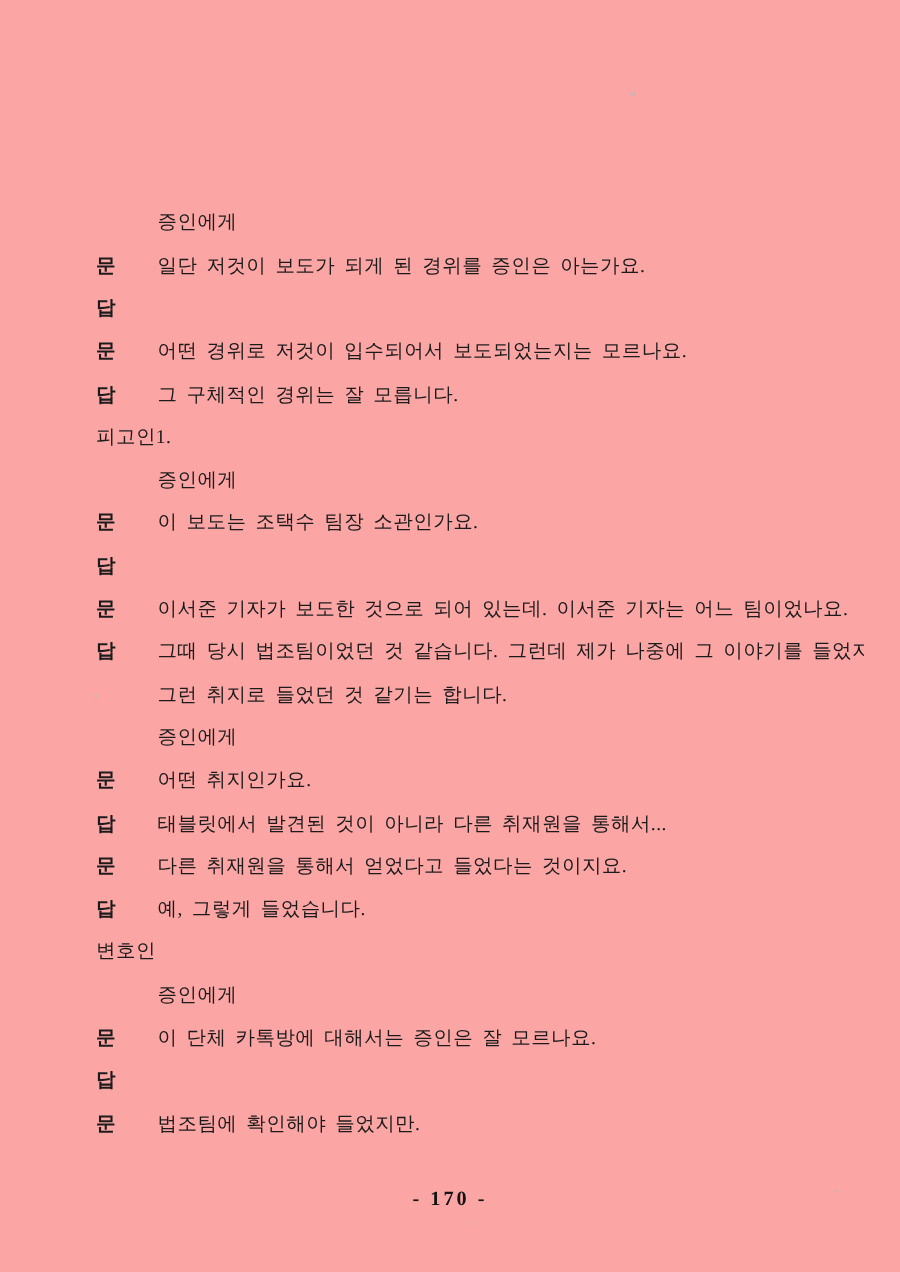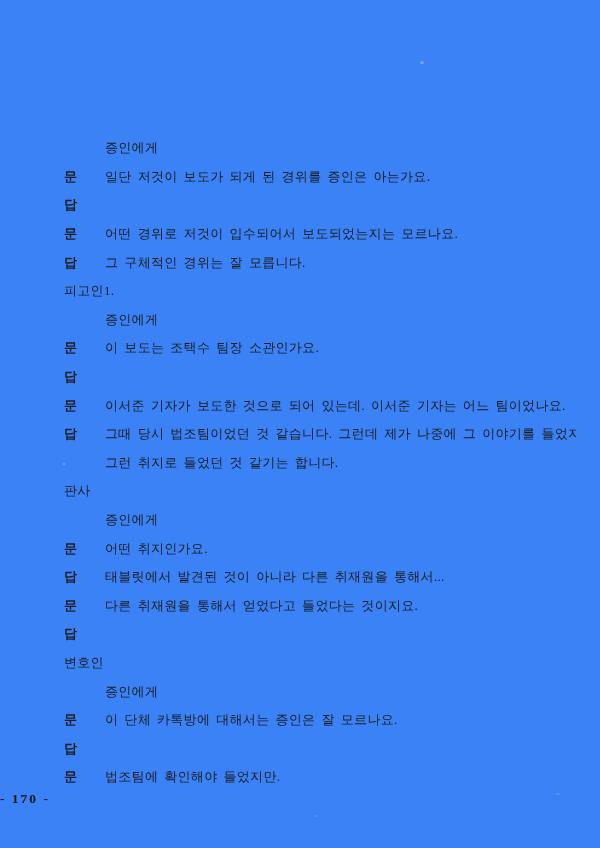--- a/index.html
+++ b/index.html
@@ -5,21 +5,21 @@
   html, body {
     margin: 0;
     padding: 0;
     background: #e8e8e8;
   }
   .page {
     position: relative;
     width: 600px;
     height: 848px;
     margin: 0 auto;
-    background: #3b82f6;
+    background: #fca5a5;
     overflow: hidden;
     font-family: "Liberation Serif", "DejaVu Serif", serif;
     color: #1b1b1b;
   }
   .content {
     position: absolute;
     top: 134px;
     left: 64px;
     right: 24px;
   }
@@ -46,21 +46,21 @@
   }
   .utterance {
     flex: 1;
     overflow: hidden;
   }
   .page-number {
     position: absolute;
     top: 791px;
     left: 0;
     right: 0;
-    text-align: left;
+    text-align: center;
     font-size: 13.5px;
     font-weight: 700;
     letter-spacing: 2px;
     color: #141414;
   }
   .speck {
     position: absolute;
     border-radius: 50%;
     background: #b9b9b9;
   }
@@ -106,36 +106,36 @@
       </div>
       <div class="line qa">
         <span class="speaker">문</span>
         <span class="utterance">이서준 기자가 보도한 것으로 되어 있는데. 이서준 기자는 어느 팀이었나요.</span>
       </div>
       <div class="line qa">
         <span class="speaker">답</span>
         <span class="utterance">그때 당시 법조팀이었던 것 같습니다. 그런데 제가 나중에 그 이야기를 들었지만,</span>
       </div>
       <div class="line cont">그런 취지로 들었던 것 같기는 합니다.</div>
-      <div class="line section">판사</div>
       <div class="line address">증인에게</div>
       <div class="line qa">
         <span class="speaker">문</span>
         <span class="utterance">어떤 취지인가요.</span>
       </div>
       <div class="line qa">
         <span class="speaker">답</span>
         <span class="utterance">태블릿에서 발견된 것이 아니라 다른 취재원을 통해서...</span>
       </div>
       <div class="line qa">
         <span class="speaker">문</span>
         <span class="utterance">다른 취재원을 통해서 얻었다고 들었다는 것이지요.</span>
       </div>
       <div class="line qa">
         <span class="speaker">답</span>
+        <span class="utterance">예, 그렇게 들었습니다.</span>
       </div>
       <div class="line section">변호인</div>
       <div class="line address">증인에게</div>
       <div class="line qa">
         <span class="speaker">문</span>
         <span class="utterance">이 단체 카톡방에 대해서는 증인은 잘 모르나요.</span>
       </div>
       <div class="line qa">
         <span class="speaker">답</span>
       </div>

